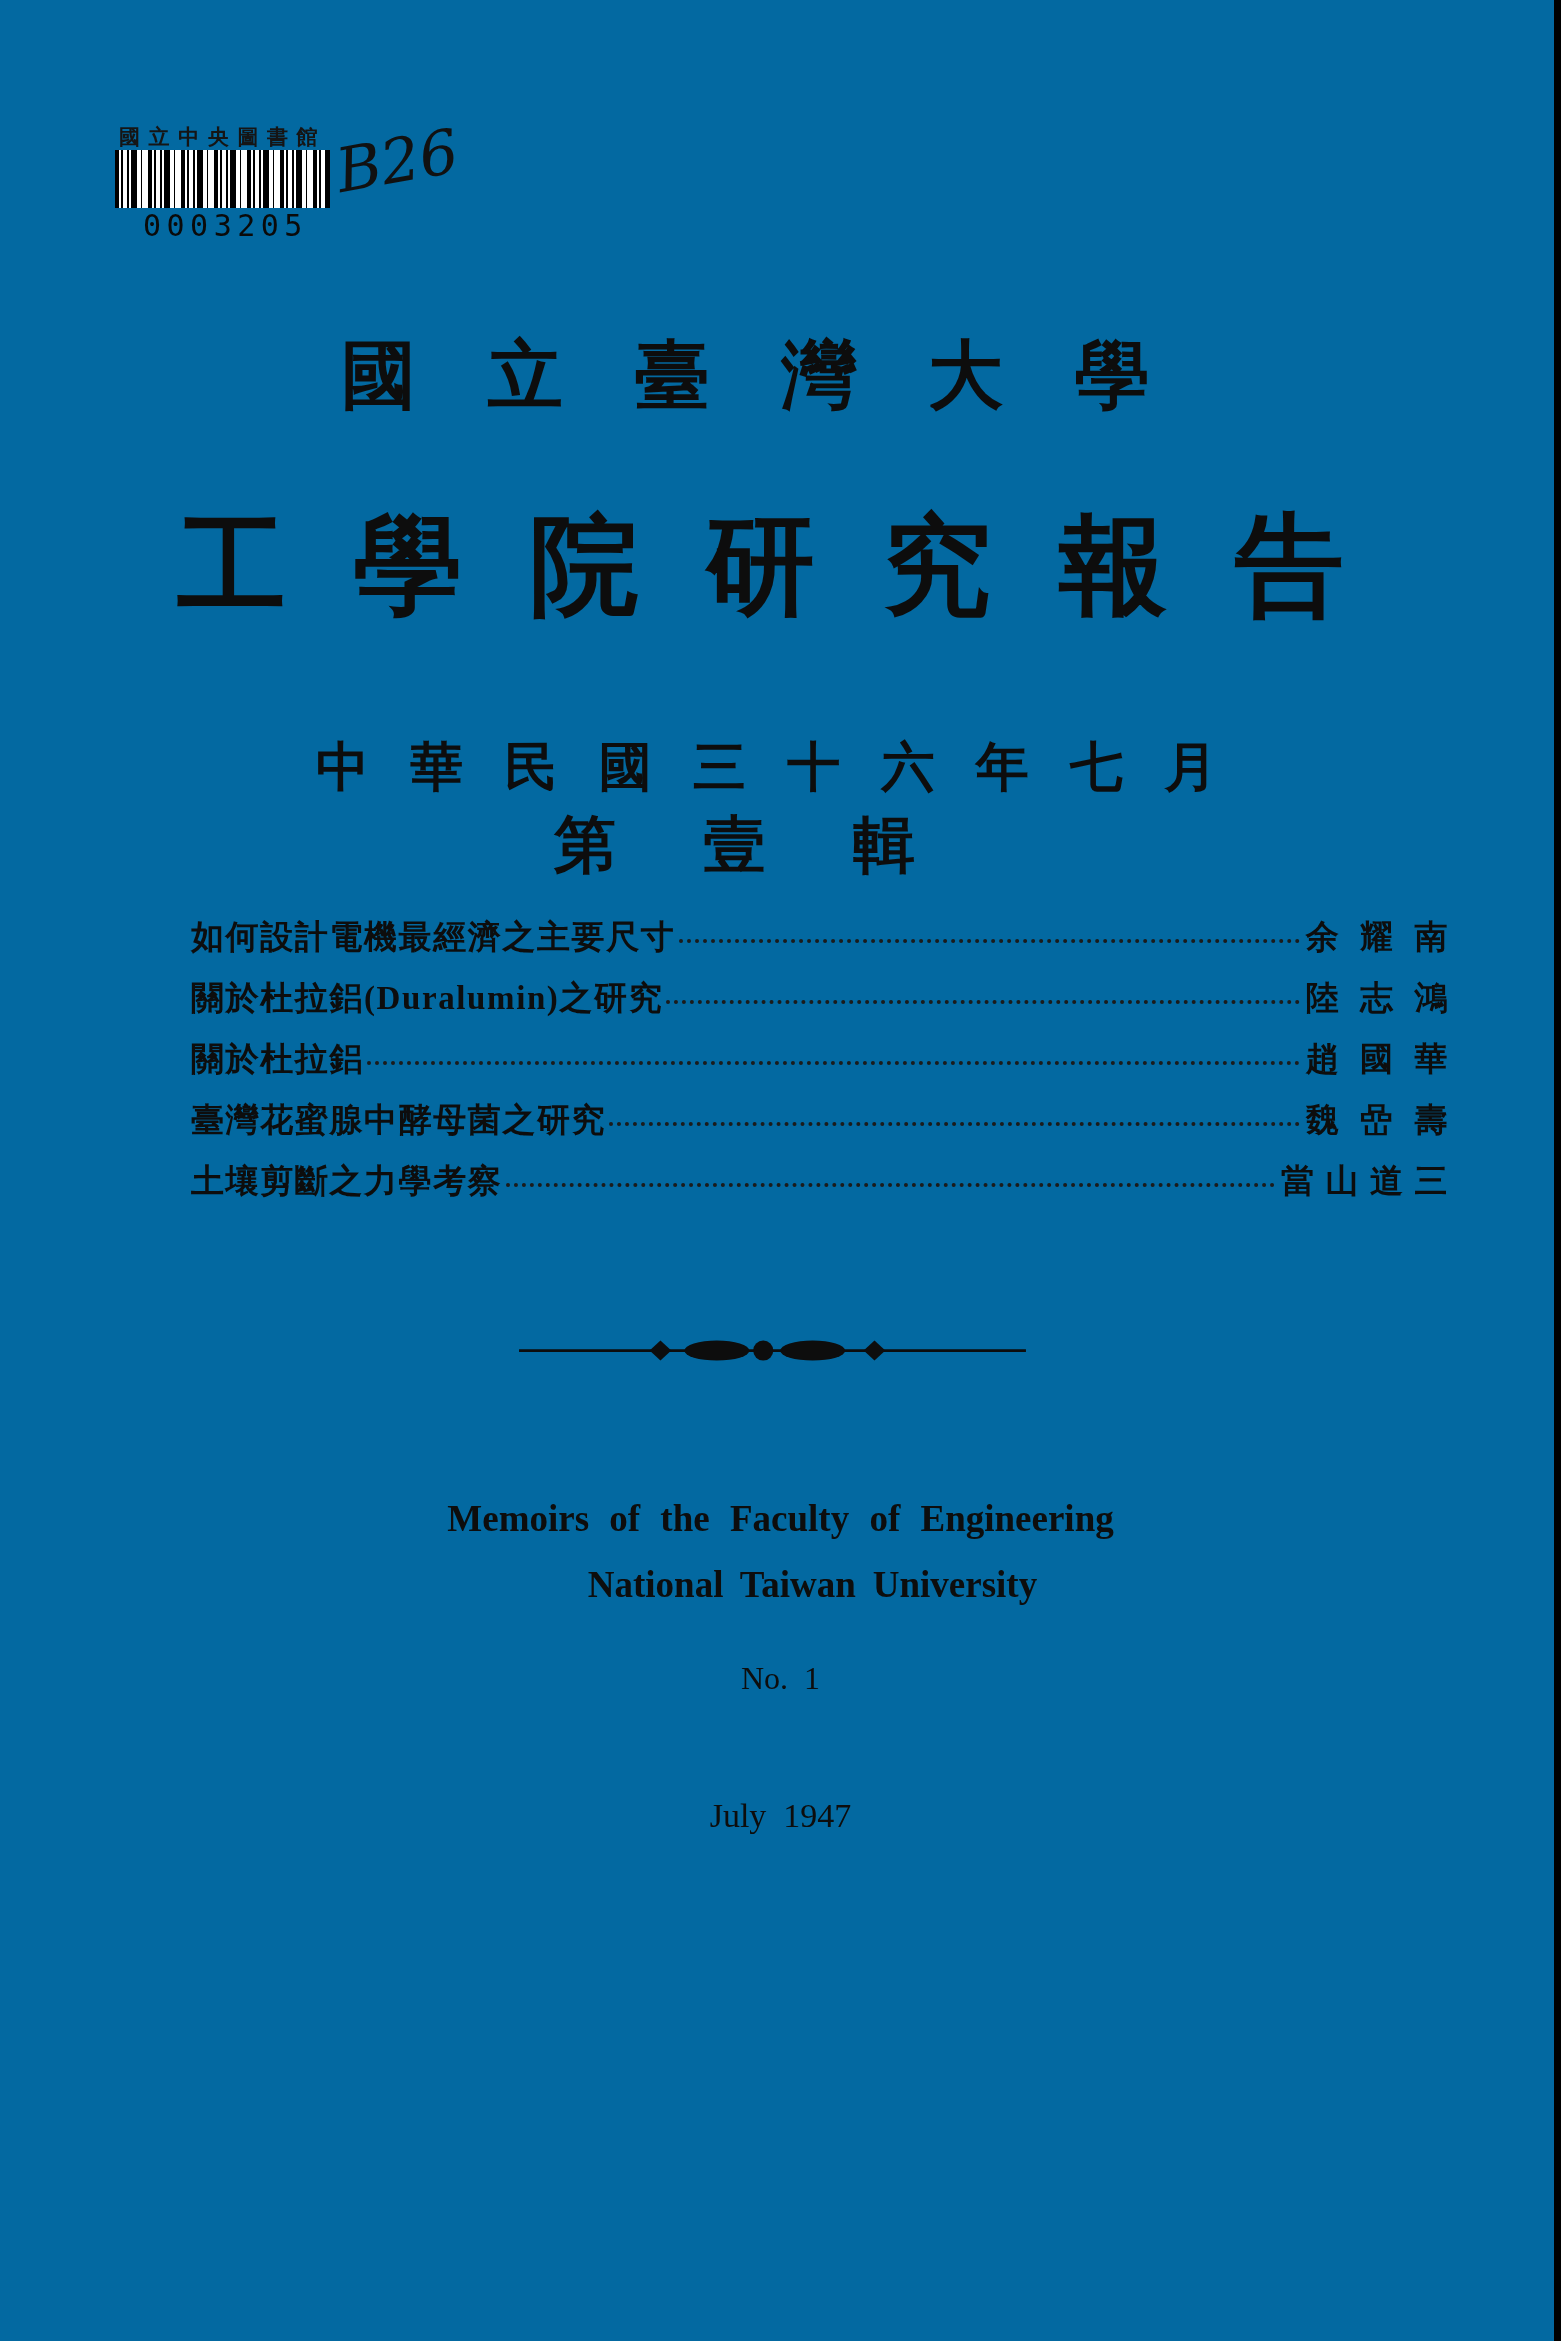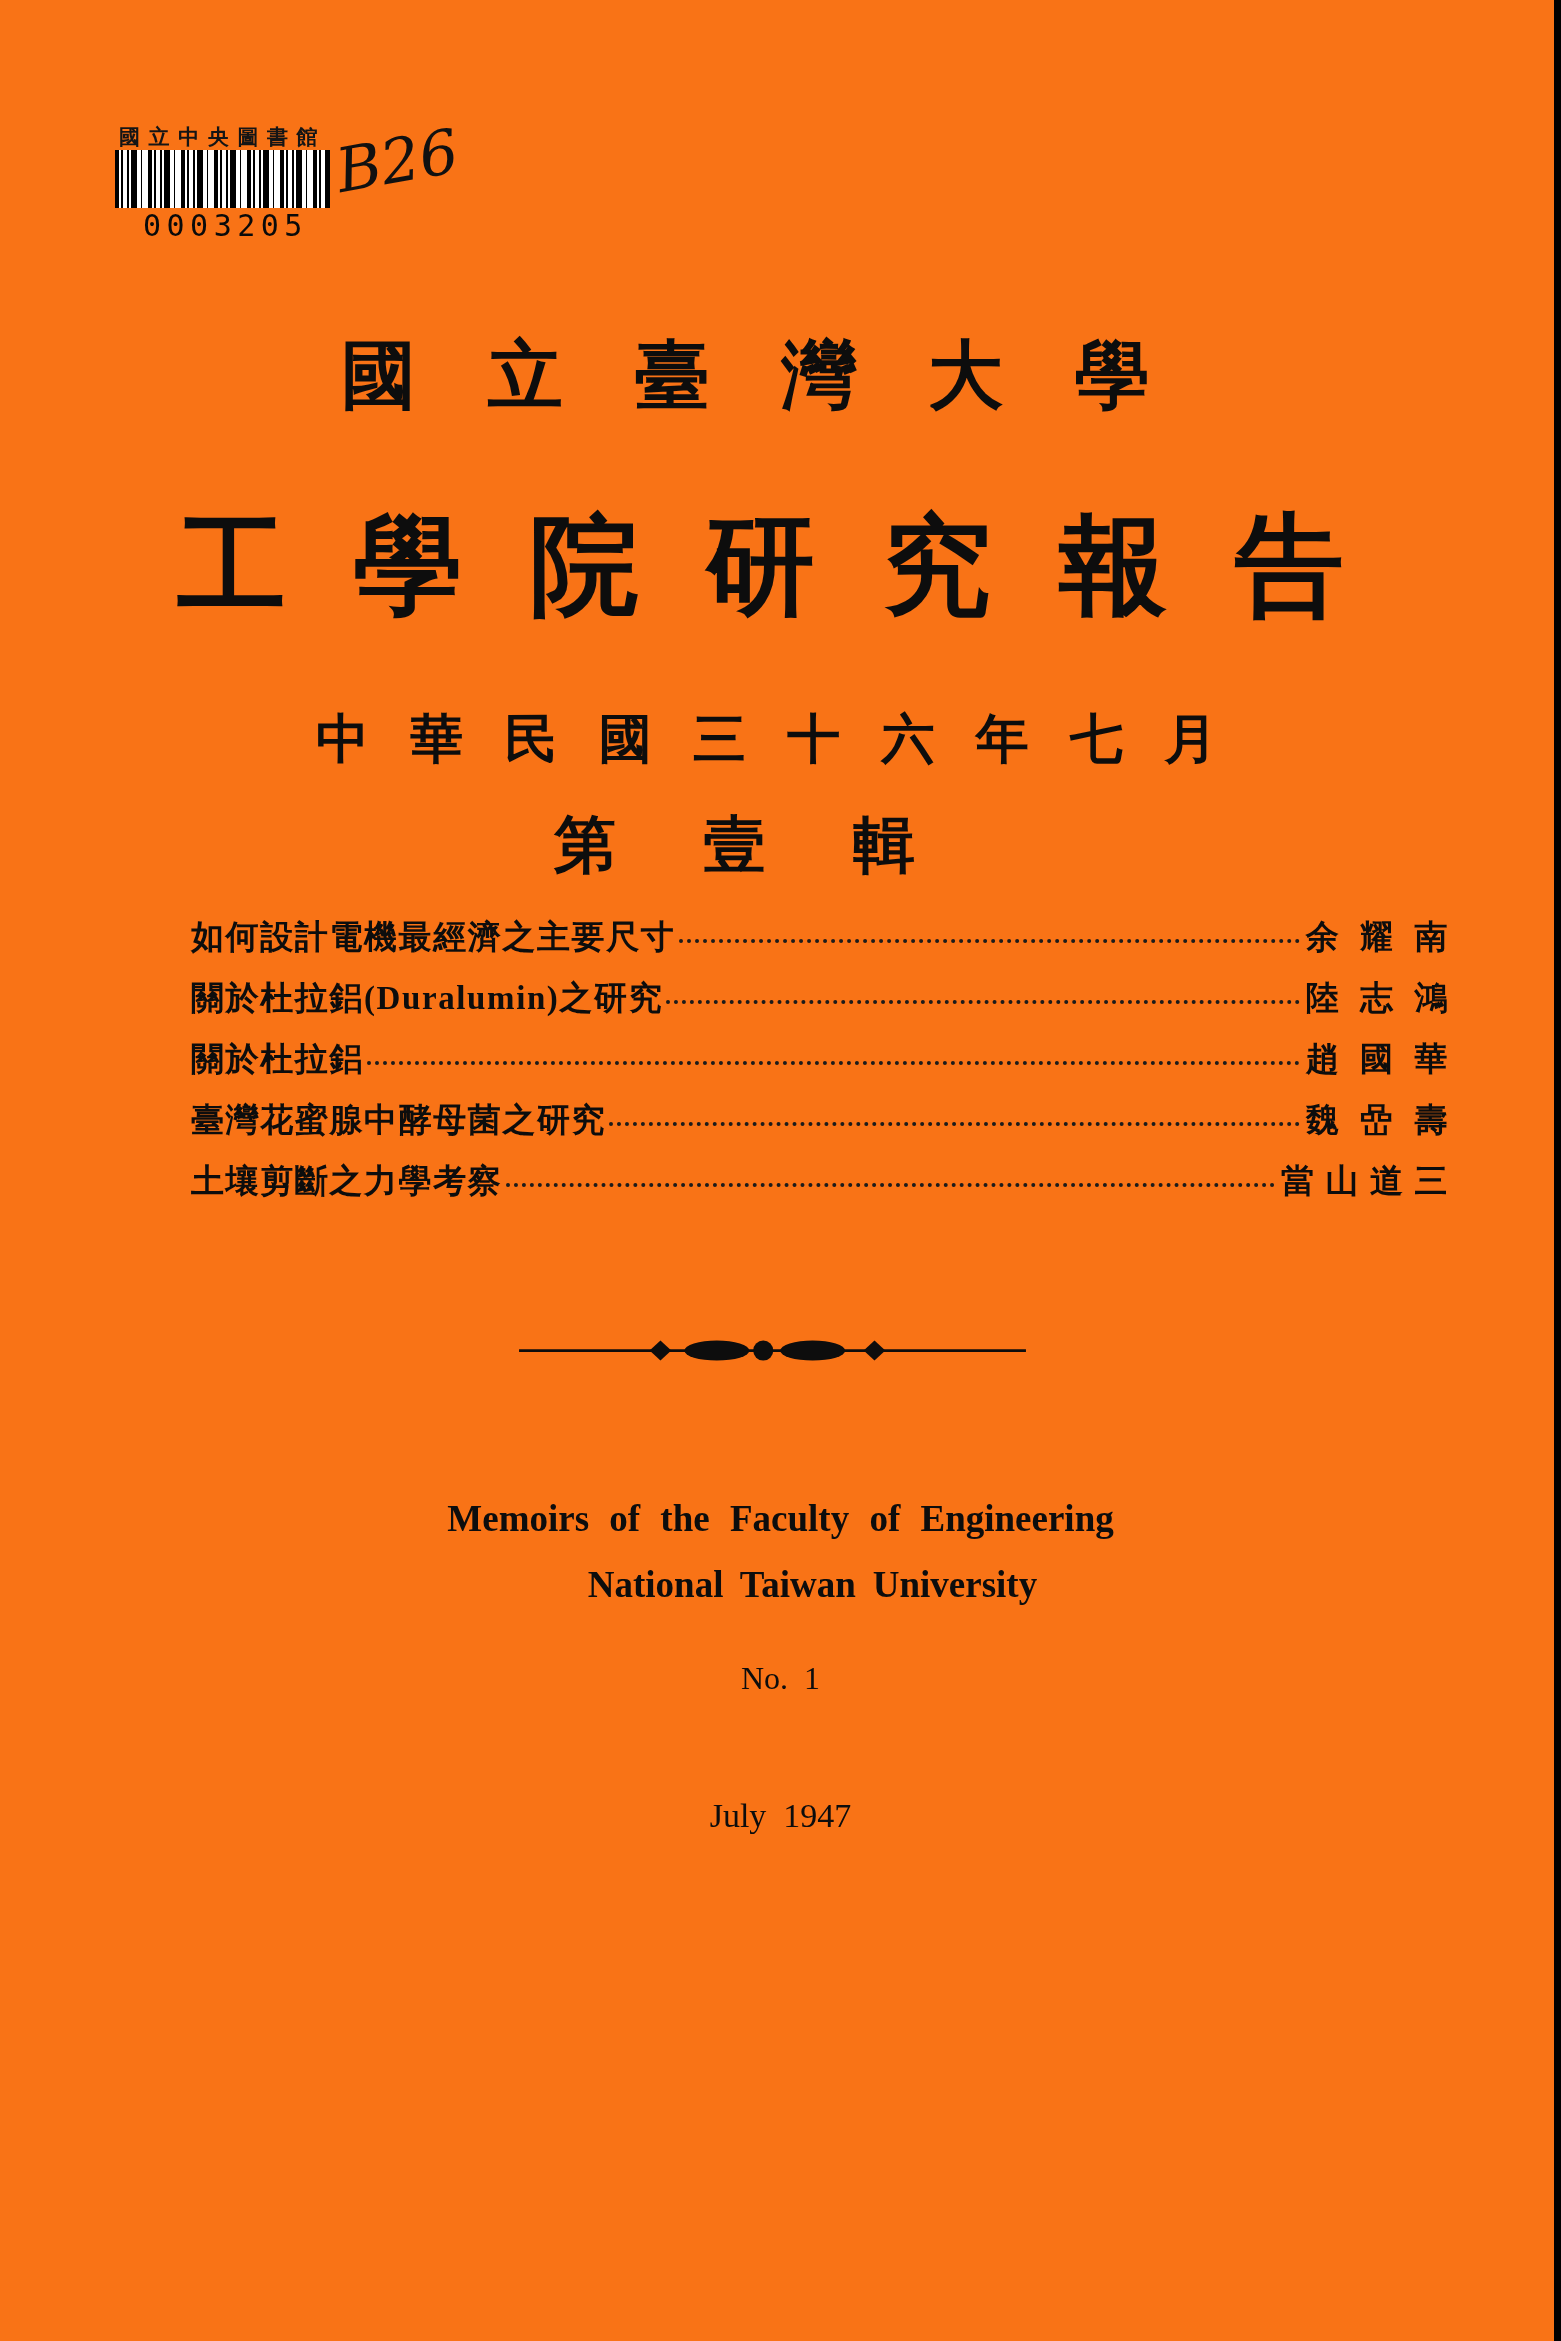--- a/index.html
+++ b/index.html
@@ -1,20 +1,20 @@
 <!DOCTYPE html>
 <html style="font-size:12.5px"><head>
 <meta charset="utf-8">
 <style>
   html, body { margin: 0; padding: 0; background: #e8e8e8; }
   .page {
     position: relative;
     width: 1561px;
     height: 2342px;
-    background: #f97316;
+    background: #0369a1;
     overflow: hidden;
     color: #0d0d0d;
     font-family: "Liberation Serif", "DejaVu Serif", serif;
   }
 
   
   .stamp-label {
     position: absolute; left: 119px; top: 123px;
     font-size: 21px; letter-spacing: 8.6px; font-weight: 700;
     color: #151515;
@@ -45,21 +45,21 @@
   .center-line { position: absolute; left: 0; width: 1561px; text-align: center; white-space: nowrap; }
   .title-university {
     top: 326px; font-size: 75px; font-weight: 700;
     letter-spacing: 26.5px; padding-right: 44px; box-sizing: border-box;
   }
   .title-main {
     top: 493px; font-size: 109px; font-weight: 700;
     letter-spacing: 20px; padding-right: 20px; box-sizing: border-box;
   }
   .title-date-zh {
-    top: 704px; font-size: 53px; font-weight: 700;
+    top: 732px; font-size: 53px; font-weight: 700;
     letter-spacing: 14px; padding-right: 14px; box-sizing: border-box;
   }
   .title-volume-zh {
     top: 803px; font-size: 62px; font-weight: 700;
     letter-spacing: 36px; padding-right: 56px; box-sizing: border-box;
   }
 
   
   .toc {
     position: absolute; left: 191px; top: 915px; width: 1258px;

